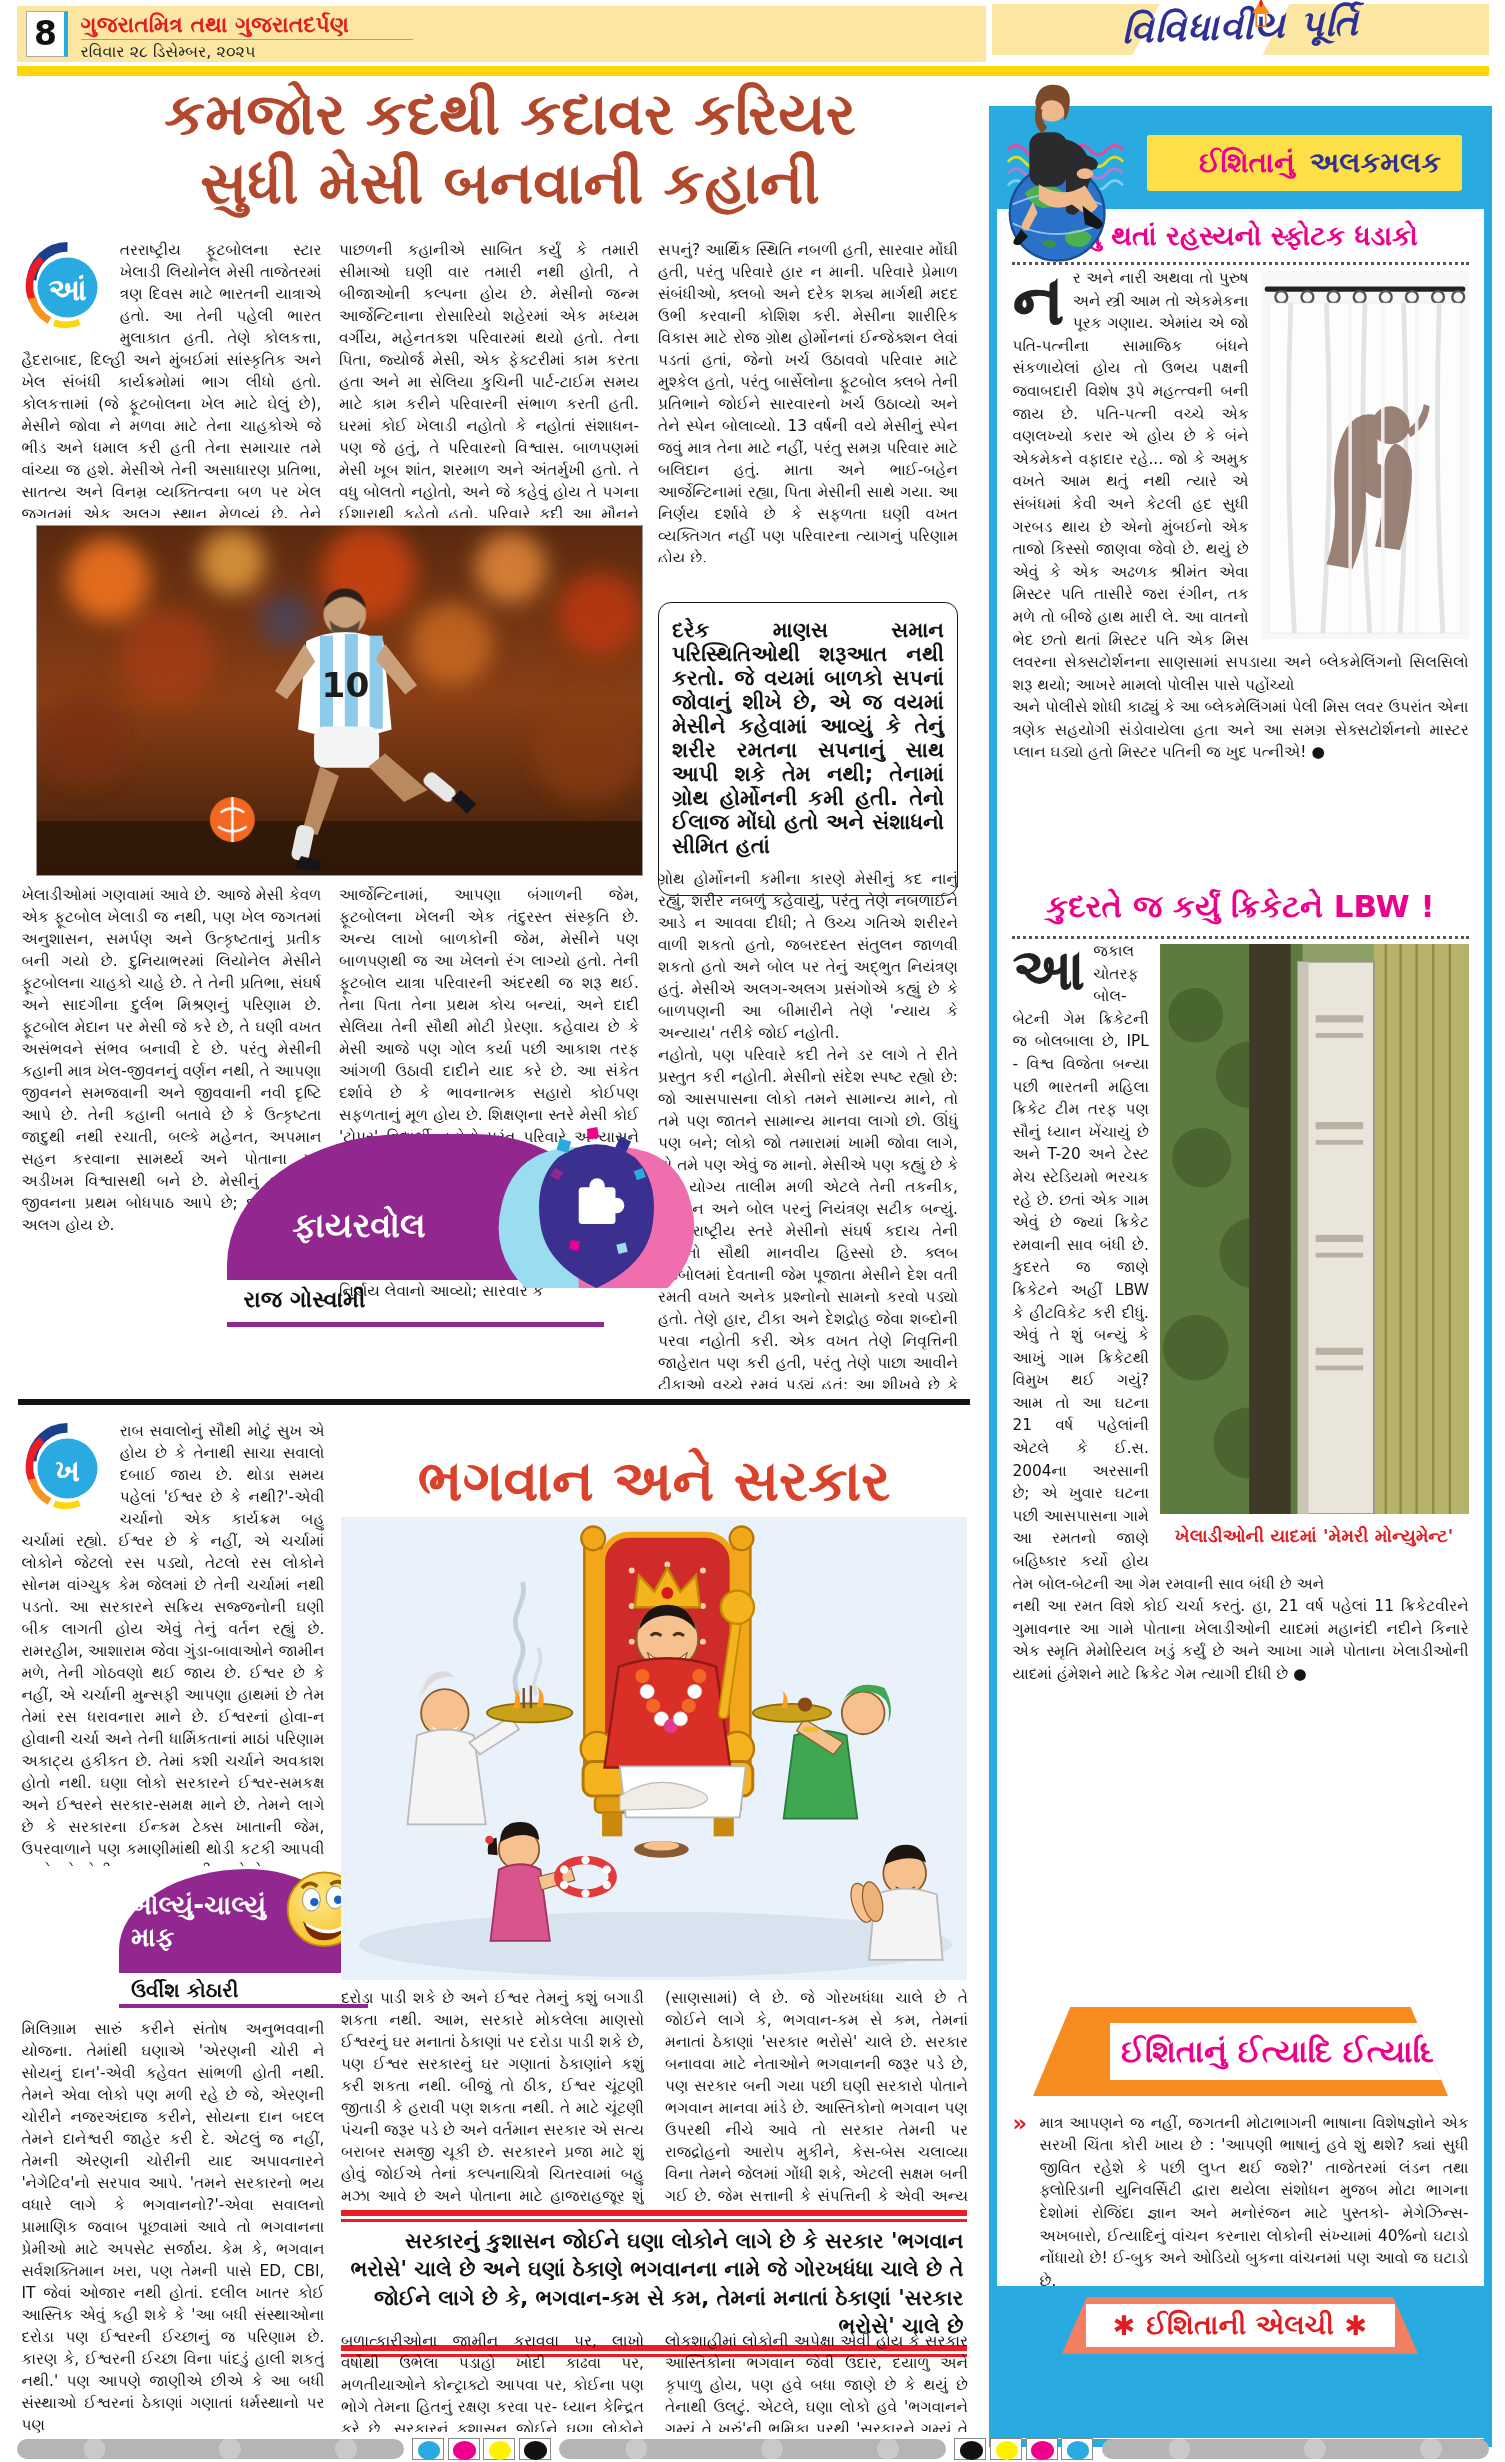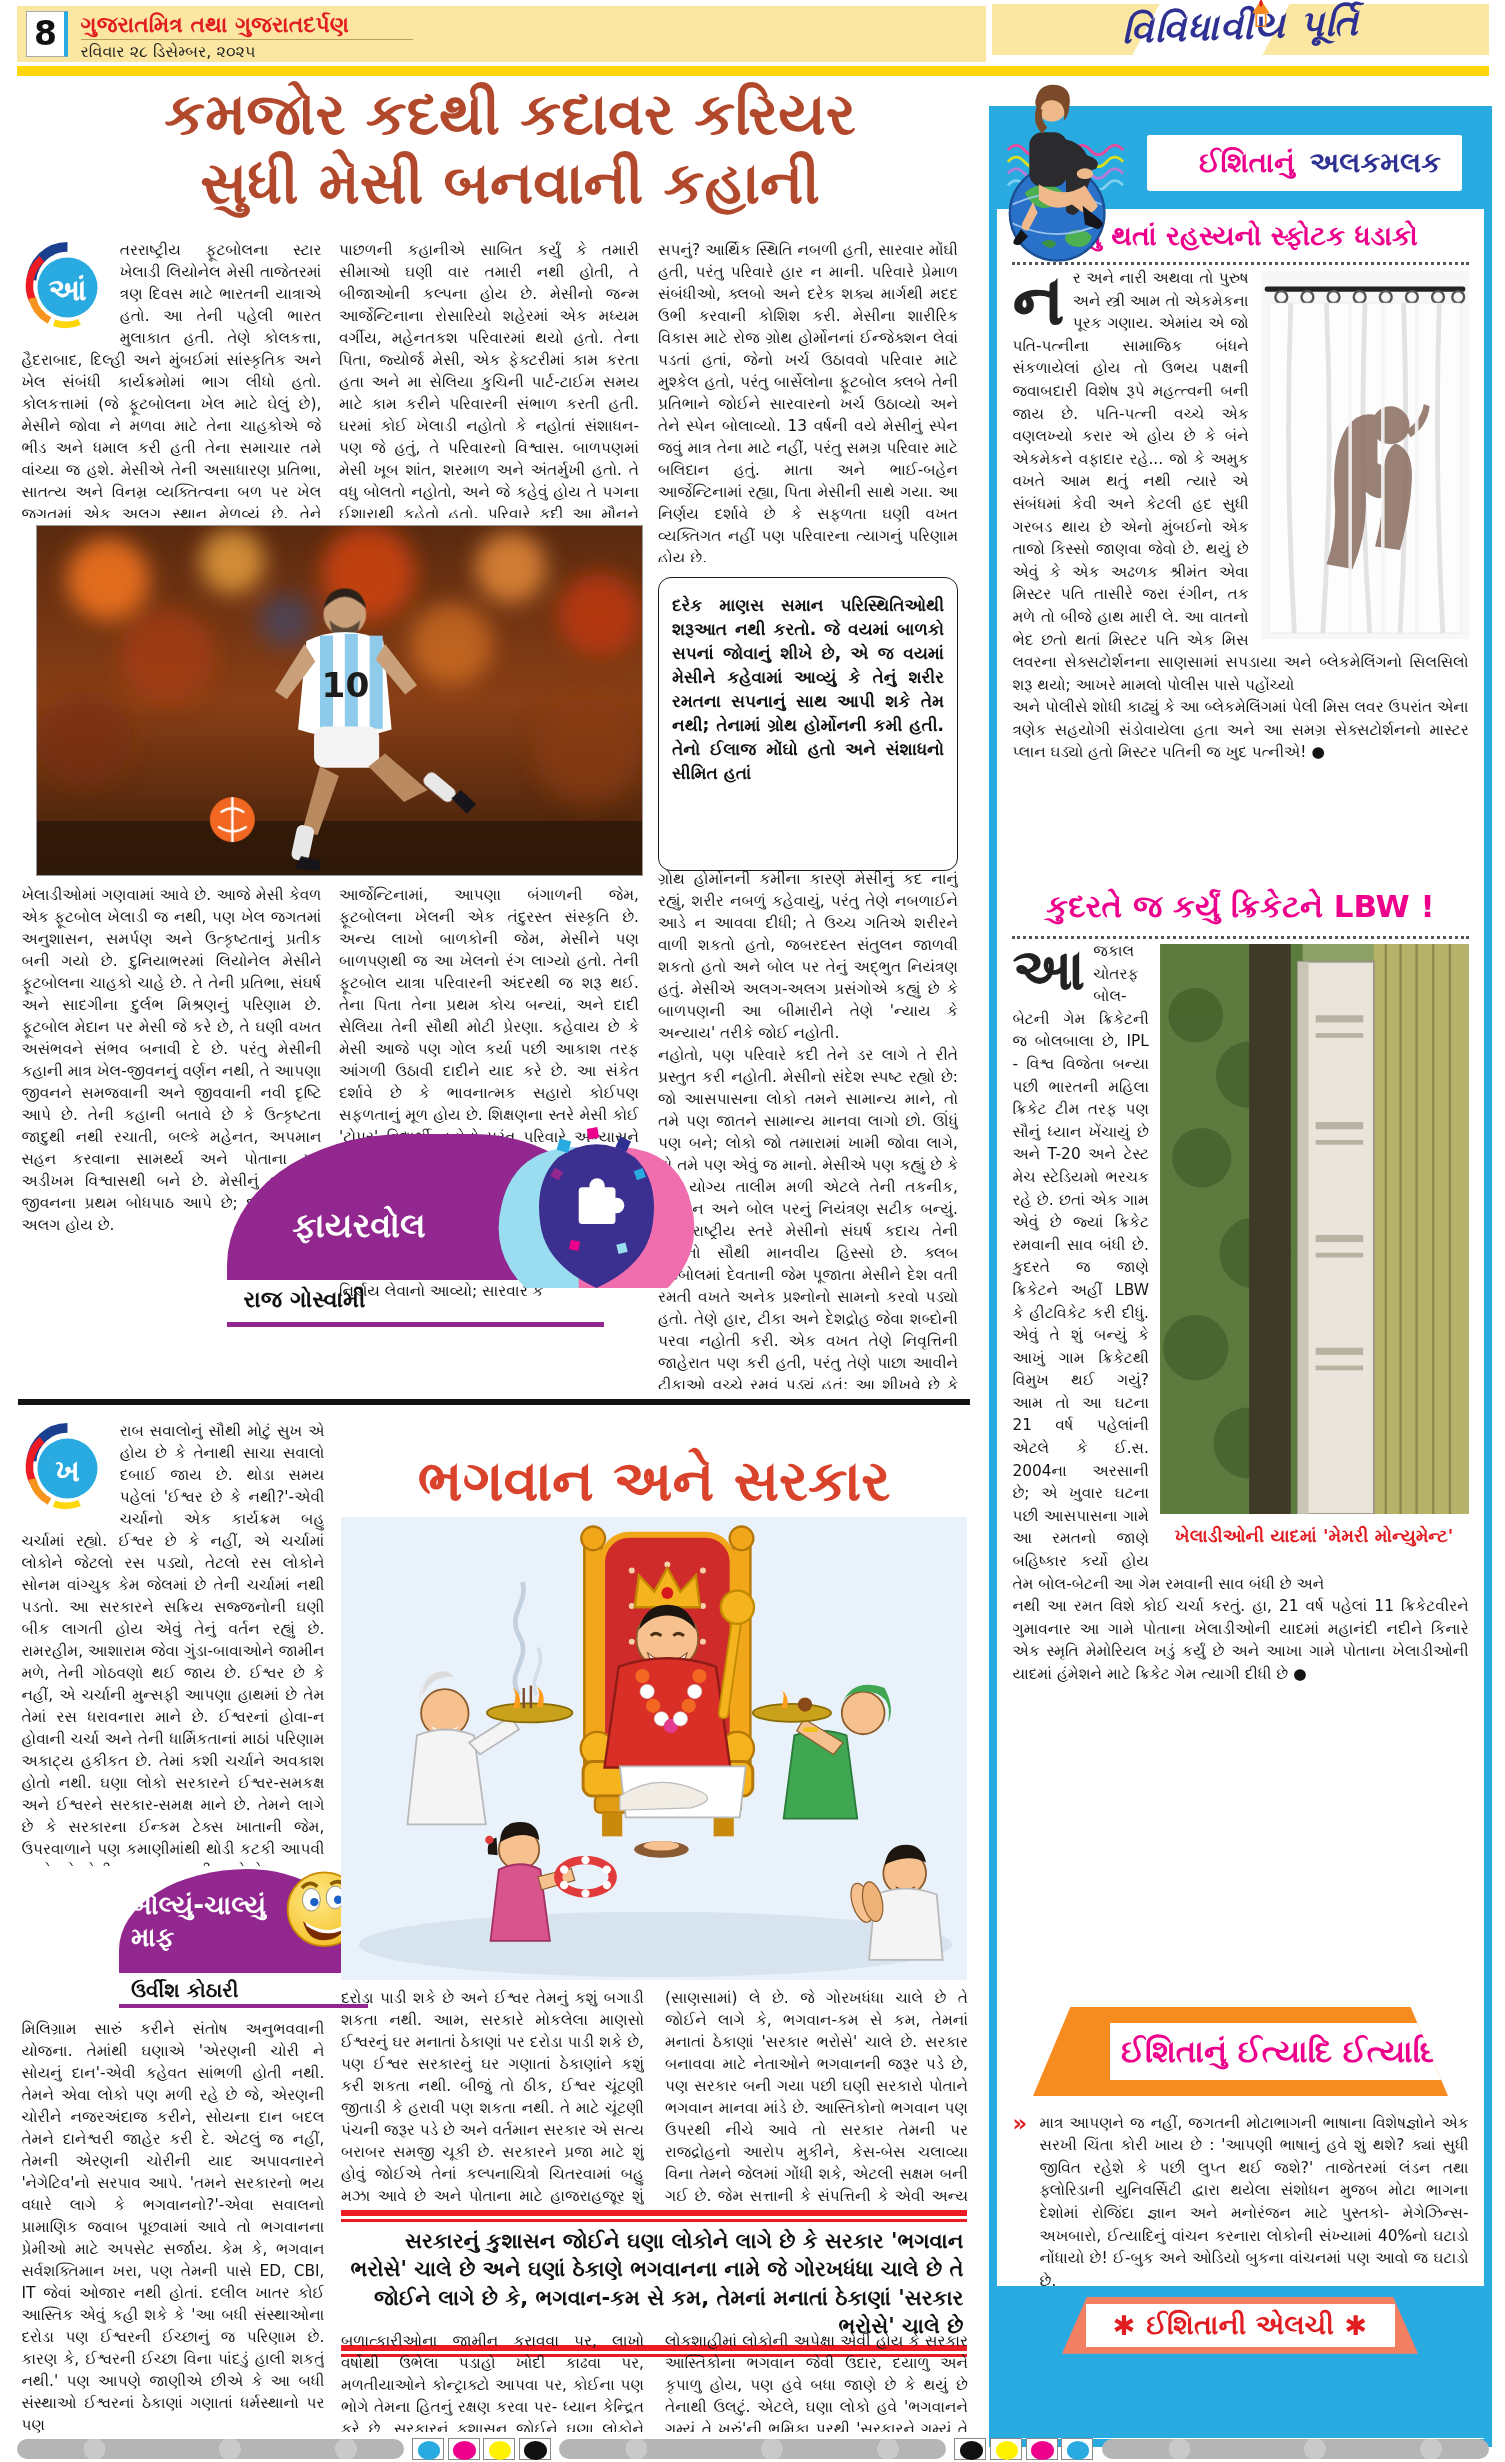--- a/index.html
+++ b/index.html
@@ -25,22 +25,22 @@
   
   .main-headline { position:absolute; left:65px; top:80px; width:890px; height:142px; text-align:center;
                    color:#b3492c; font-weight:bold; font-size:58px; line-height:69px; }
 
   
   .txt { position:absolute; font-size:15.4px; line-height:22px; color:#141414; text-align:justify; overflow:hidden; }
   .dropcap-logo { float:left; width:90px; height:90px; margin:2.4px 8.3px 2.4px 0; }
   .dropcap-plain { float:left; font-size:70px; line-height:59px; font-weight:bold; color:#222; margin:3.6px 8.3px 0 0; }
 
   .messi-photo { position:absolute; left:36px; top:525px; width:607px; height:351px; border:0.6px solid #999; }
-  .quote-box { position:absolute; left:658px; top:577px; width:300px; height:294px; border:1.8px solid #1a1a1a; border-radius:13px;
-               padding:15.4px 13px; font-size:17px; line-height:24px; font-weight:bold; text-align:justify; color:#111; overflow:hidden; }
+  .quote-box { position:absolute; left:658px; top:602px; width:300px; height:294px; border:1.8px solid #1a1a1a; border-radius:13px;
+               padding:15.4px 13px; font-size:21px; line-height:24px; font-weight:bold; text-align:justify; color:#111; overflow:hidden; }
 
   
   .fw-box { position:absolute; left:227px; top:1134px; width:377px; height:196px; }
   .fw-blob { position:absolute; left:0; top:0; width:100%; height:146px; background:#92278f;
              border-radius:178px 131px 0 0 / 131px 95px 0 0; }
   .fw-blob::before { content:""; position:absolute; left:-8.3px; top:-9.5px; width:105%; height:105%;
                      background:#c9a7d8; border-radius:178px 131px 0 0 / 131px 95px 0 0; z-index:-1; }
   .fw-label { position:absolute; left:0; top:71px; width:70%; text-align:center; color:#fff; font-weight:bold; font-size:34px; }
   .fw-author { position:absolute; left:16.6px; top:152px; font-size:22.6px; font-weight:bold; color:#111; }
   .fw-rule { position:absolute; left:0; top:188px; width:100%; height:4.7px; background:#92278f; }
@@ -76,21 +76,21 @@
   .cmyk { display:flex; gap:3.6px; }
   .cmyk i { display:block; width:32px; height:22.6px; background:#fff; border:0.6px solid #888; position:relative; }
   .cmyk i::after { content:""; position:absolute; left:4.7px; top:1.8px; width:22.6px; height:19px; border-radius:50%; }
   .cmyk .c::after{background:#29abe2;} .cmyk .m::after{background:#ec008c;}
   .cmyk .y::after{background:#fff200;} .cmyk .k::after{background:#111;}
 
   
   .right-box { position:absolute; left:989px; top:106px; width:503px; height:2341px; border:8.3px solid #29abe2; background:#fff; }
   .rb { position:absolute; left:0; width:487px; overflow:visible; }
   .rb-banner { top:0; height:95px; background:#29abe2; overflow:visible; }
-  .rb-titlebox { position:absolute; left:150px; top:21.4px; width:315px; height:56px; background:#ffffff; border-radius:2.4px;
+  .rb-titlebox { position:absolute; left:150px; top:21.4px; width:315px; height:56px; background:#fde047; border-radius:2.4px;
                  display:flex; align-items:center; justify-content:center; gap:15px; font-size:28px; font-weight:bold;padding-left:31px; }
   .rb-titlebox .w1{ color:#ec008c; } .rb-titlebox .w2{ color:#2e3192; }
   .rb-woman { position:absolute; left:-2.4px; top:-46px; z-index:3; }
   .waves { position:absolute; top:28.5px; }
   .rb-h1 { top:95px; height:58px; text-align:center; color:#ec008c; font-weight:bold; font-size:27px; padding-top:10.7px; }
   .dotted-rule { position:absolute; bottom:2.4px; left:3%; width:94%; border-bottom:3.6px dotted #555; }
   .rb-art { padding:0 15.4px; font-size:15.4px; line-height:22.6px; text-align:justify; color:#141414; overflow:hidden; }
   .rb-art1 { top:153px; height:612px; }
   .curtain-fl { float:right; margin:3.6px 0 7.1px 12px; }
   .rb-h2 { top:766px; height:61px; text-align:center; color:#ec008c; font-weight:bold; font-size:31px; padding-top:8.3px; }

